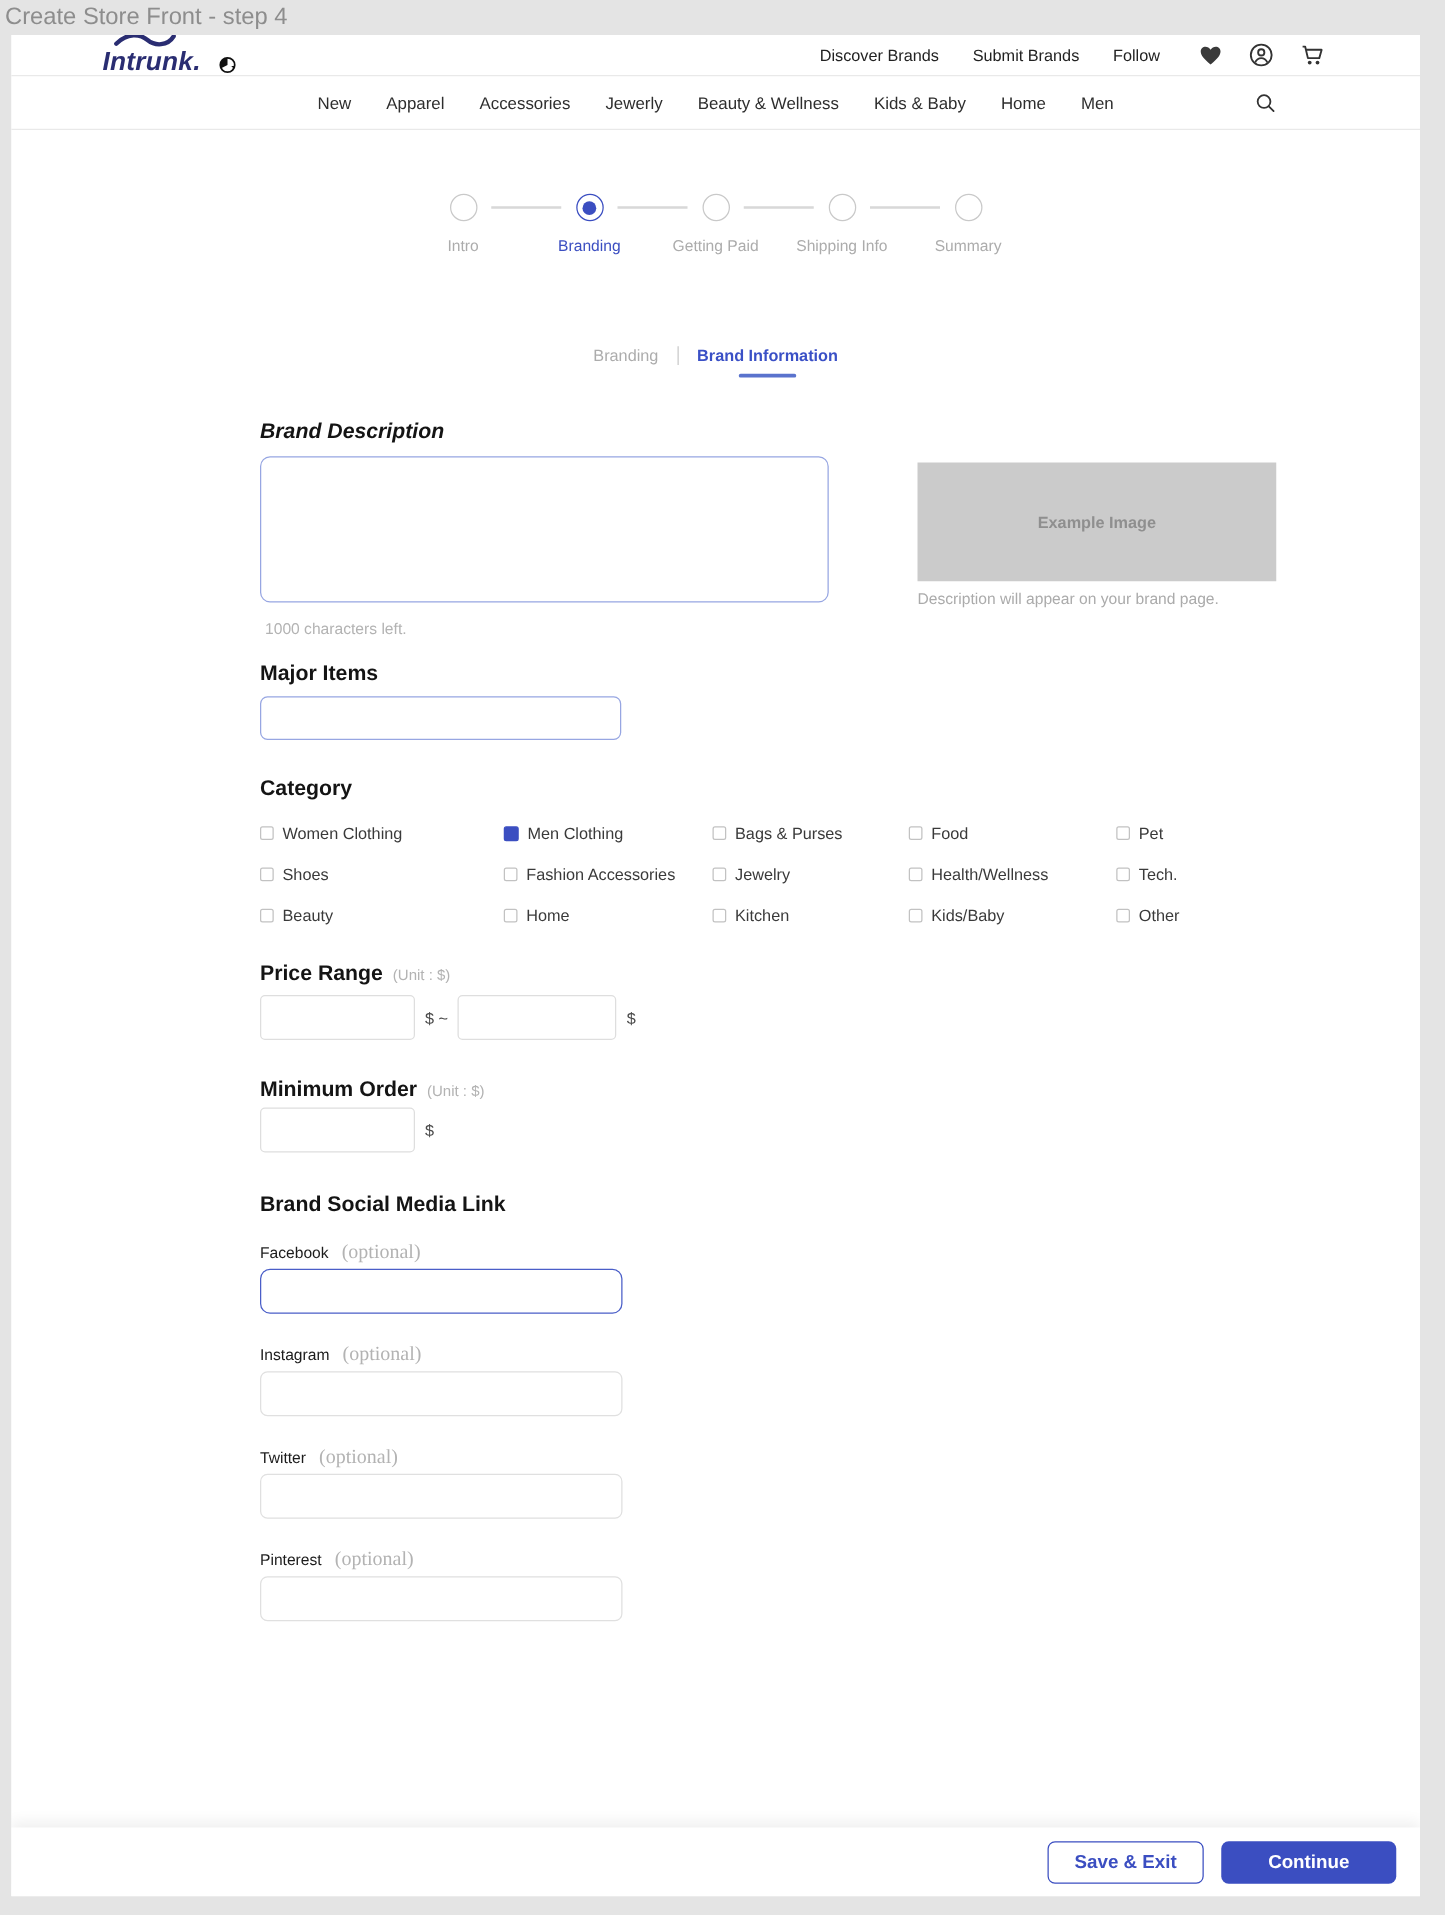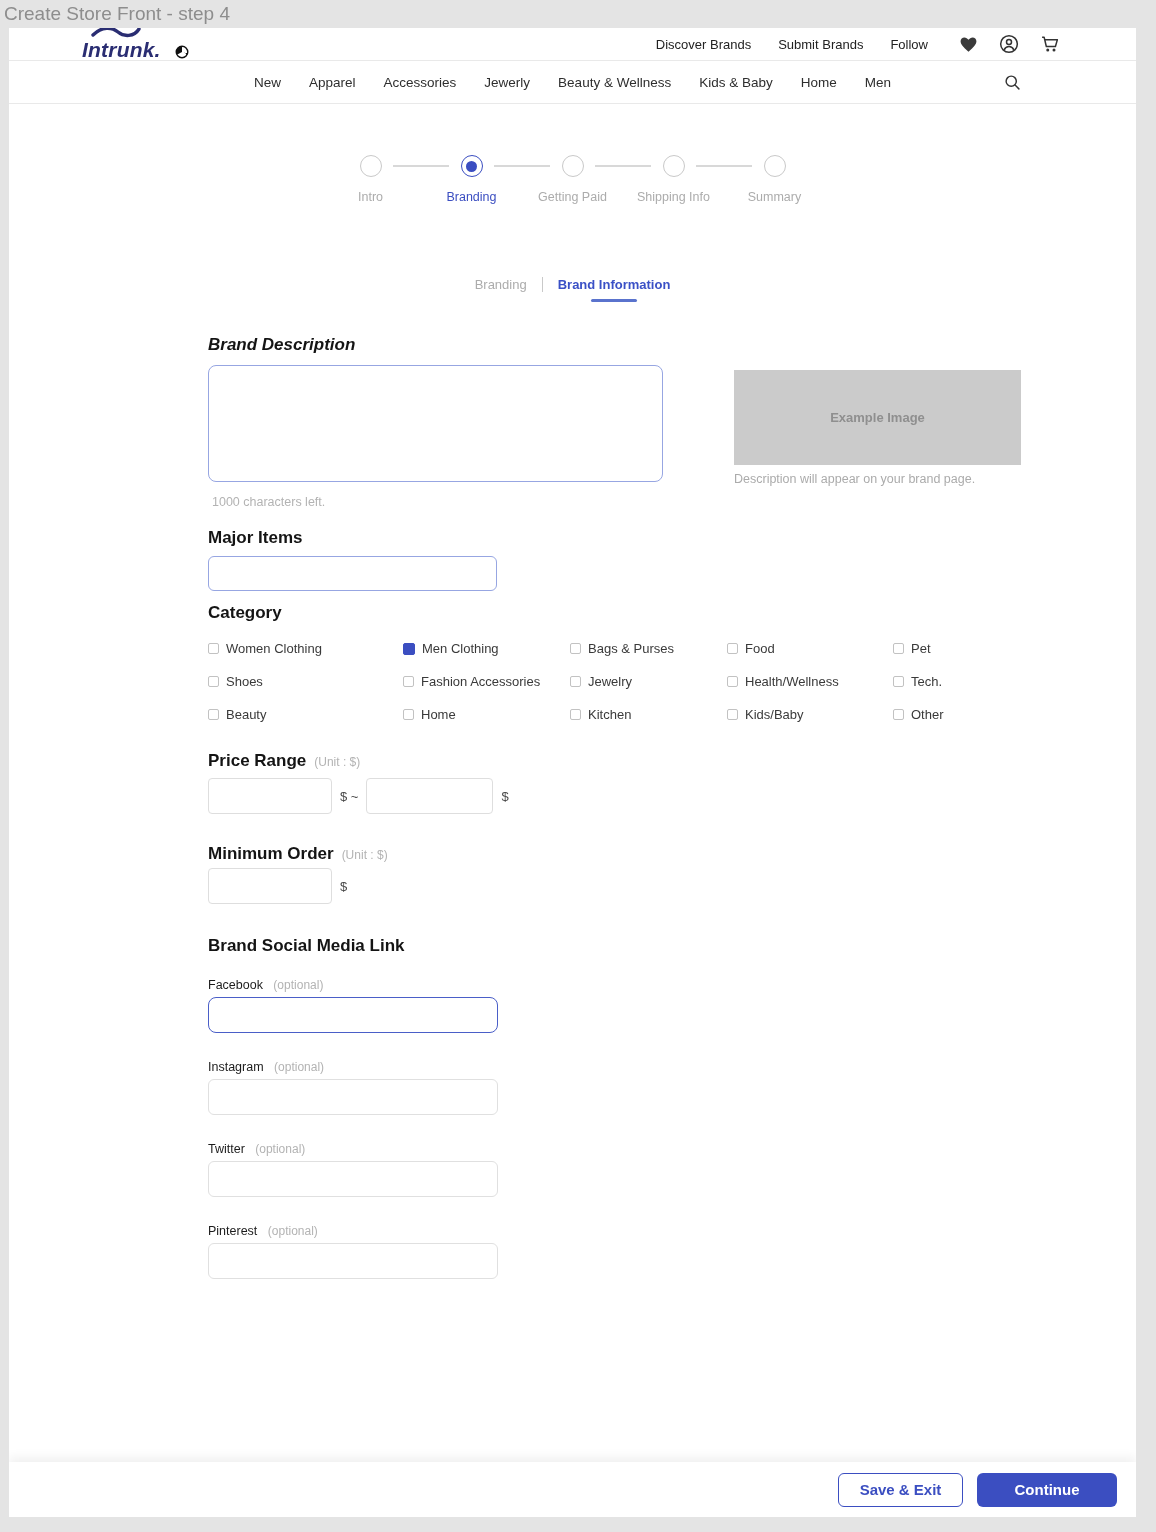--- a/index.html
+++ b/index.html
@@ -93,21 +93,21 @@
     display:flex; align-items:center; justify-content:center;
     font-size:13px; font-weight:bold; color:#8F8F8F;
   }
   .example-caption { margin-top:7px; font-size:12.5px; color:#ABABAB; }
   .major-heading { margin-top:19px; }
   .major-input {
     display:block; margin-top:8px; width:289px; height:35px;
     border:1px solid #97A6E2; border-radius:6px;
     padding:0 10px; font:13px "Liberation Sans", sans-serif; color:#333; outline:none;
   }
-  .category-heading { margin-top:12px; }
+  .category-heading { margin-top:29px; }
   .cat-grid {
     display:grid; grid-template-columns:195px 167px 157px 166px 1fr;
     grid-auto-rows:33px; align-items:center; margin-top:9px;
   }
   .cat { display:flex; align-items:center; gap:7px; cursor:pointer; }
   .cb { width:11px; height:11px; border:1px solid #C2C2C2; border-radius:2px; background:#fff; flex:none; }
   .cat.checked .cb { width:12px; height:12px; background:#3B4EC1; border-color:#3B4EC1; }
   .cat-label { font-size:13px; color:#3A3A3A; }
   .price-heading { margin-top:20px; }
   .amount-row { display:flex; align-items:center; margin-top:7px; gap:8px; font-size:13px; color:#4A4A4A; }
@@ -115,21 +115,21 @@
     width:124px; height:36px; border:1px solid #DEDEDE; border-radius:4px;
     padding:0 10px; font:13px "Liberation Sans", sans-serif; color:#333; outline:none;
   }
   .input-sm.wide { width:127px; }
   .minorder-heading { margin-top:30px; }
   .minorder-row { margin-top:4px; }
   .social-heading { margin-top:32px; }
   .social-field { margin-top:24px; }
   .social-field.first { margin-top:19px; }
   .flabel { font-size:12.5px; font-weight:normal; color:#1C1C1C; }
-  .optional { font-size:12px; color:#B3B3B3; margin-left:6px; }
+  .optional { font-size:16px; color:#B3B3B3; margin-left:6px;font-family:Liberation Serif, serif; }
   .social-input {
     display:block; margin-top:4px; width:290px; height:36px;
     border:1px solid #E0E0E0; border-radius:6px;
     padding:0 10px; font:13px "Liberation Sans", sans-serif; color:#333; outline:none;
   }
   .social-input.focused { border:1.5px solid #4A5EC8; border-radius:8px; }
   
   .page-footer {
     position:absolute; left:0; right:0; bottom:0; height:55px;
     background:#fff; box-shadow:0 -5px 10px rgba(0,0,0,0.06);

